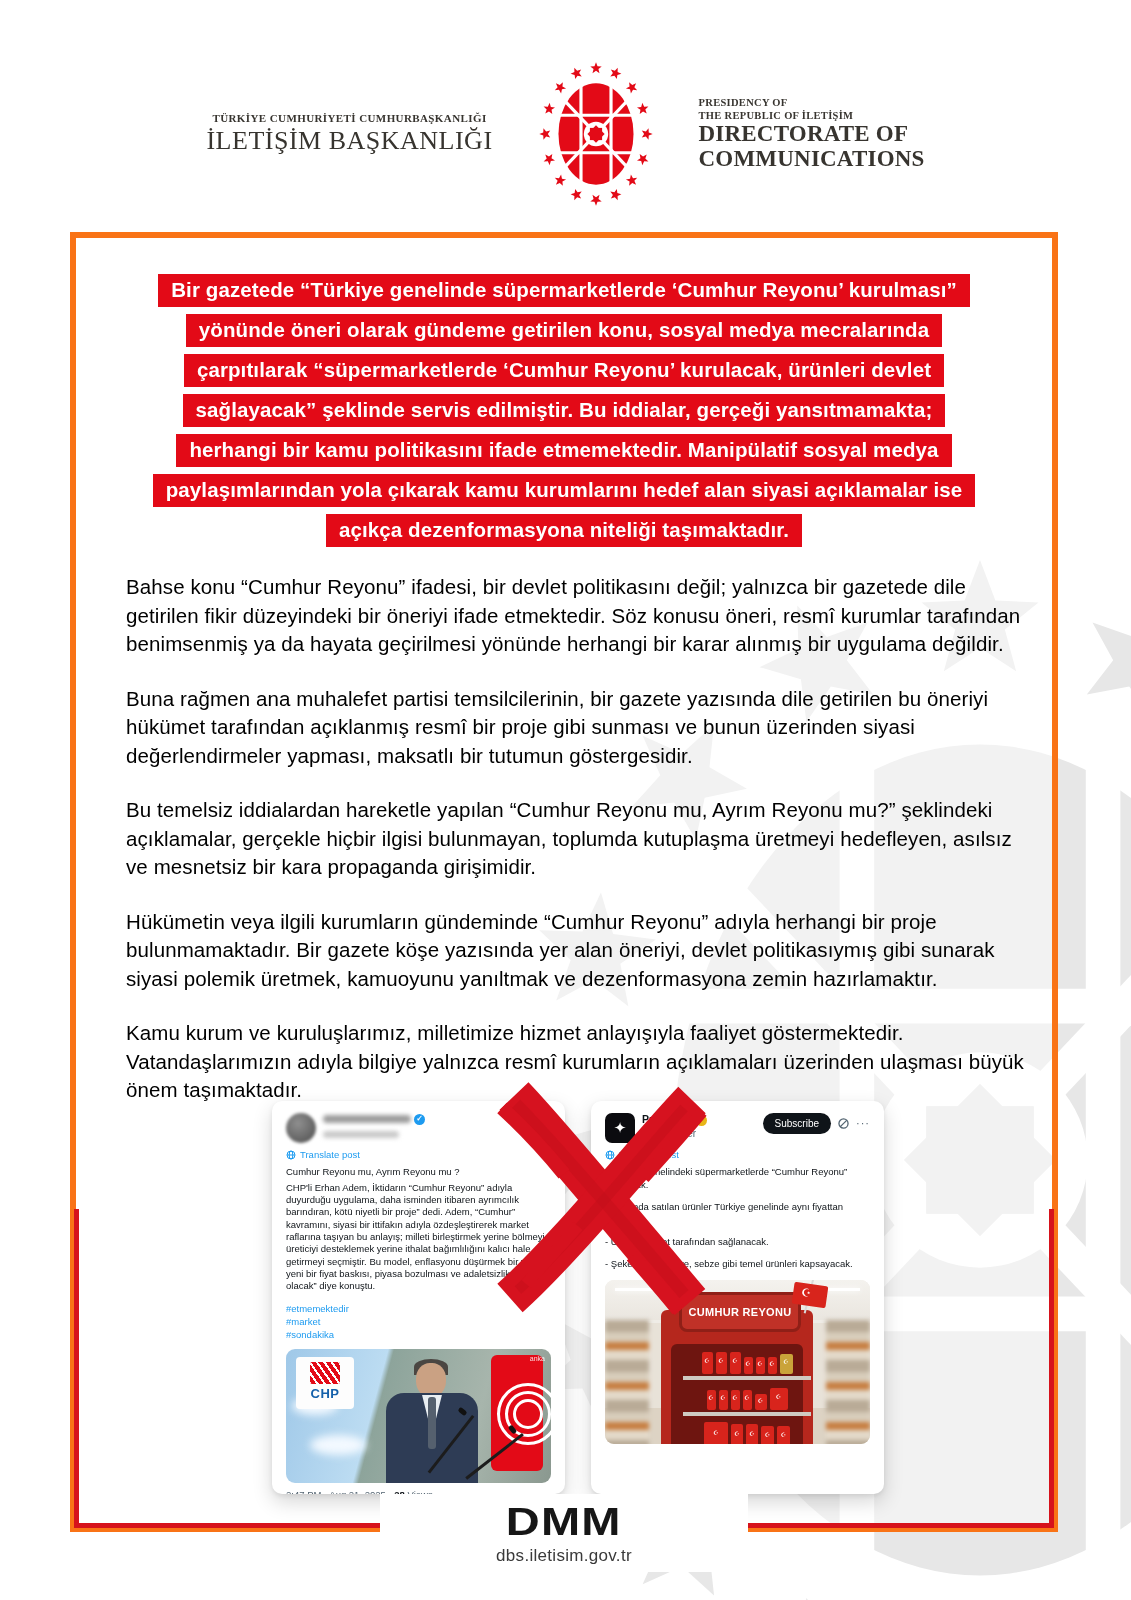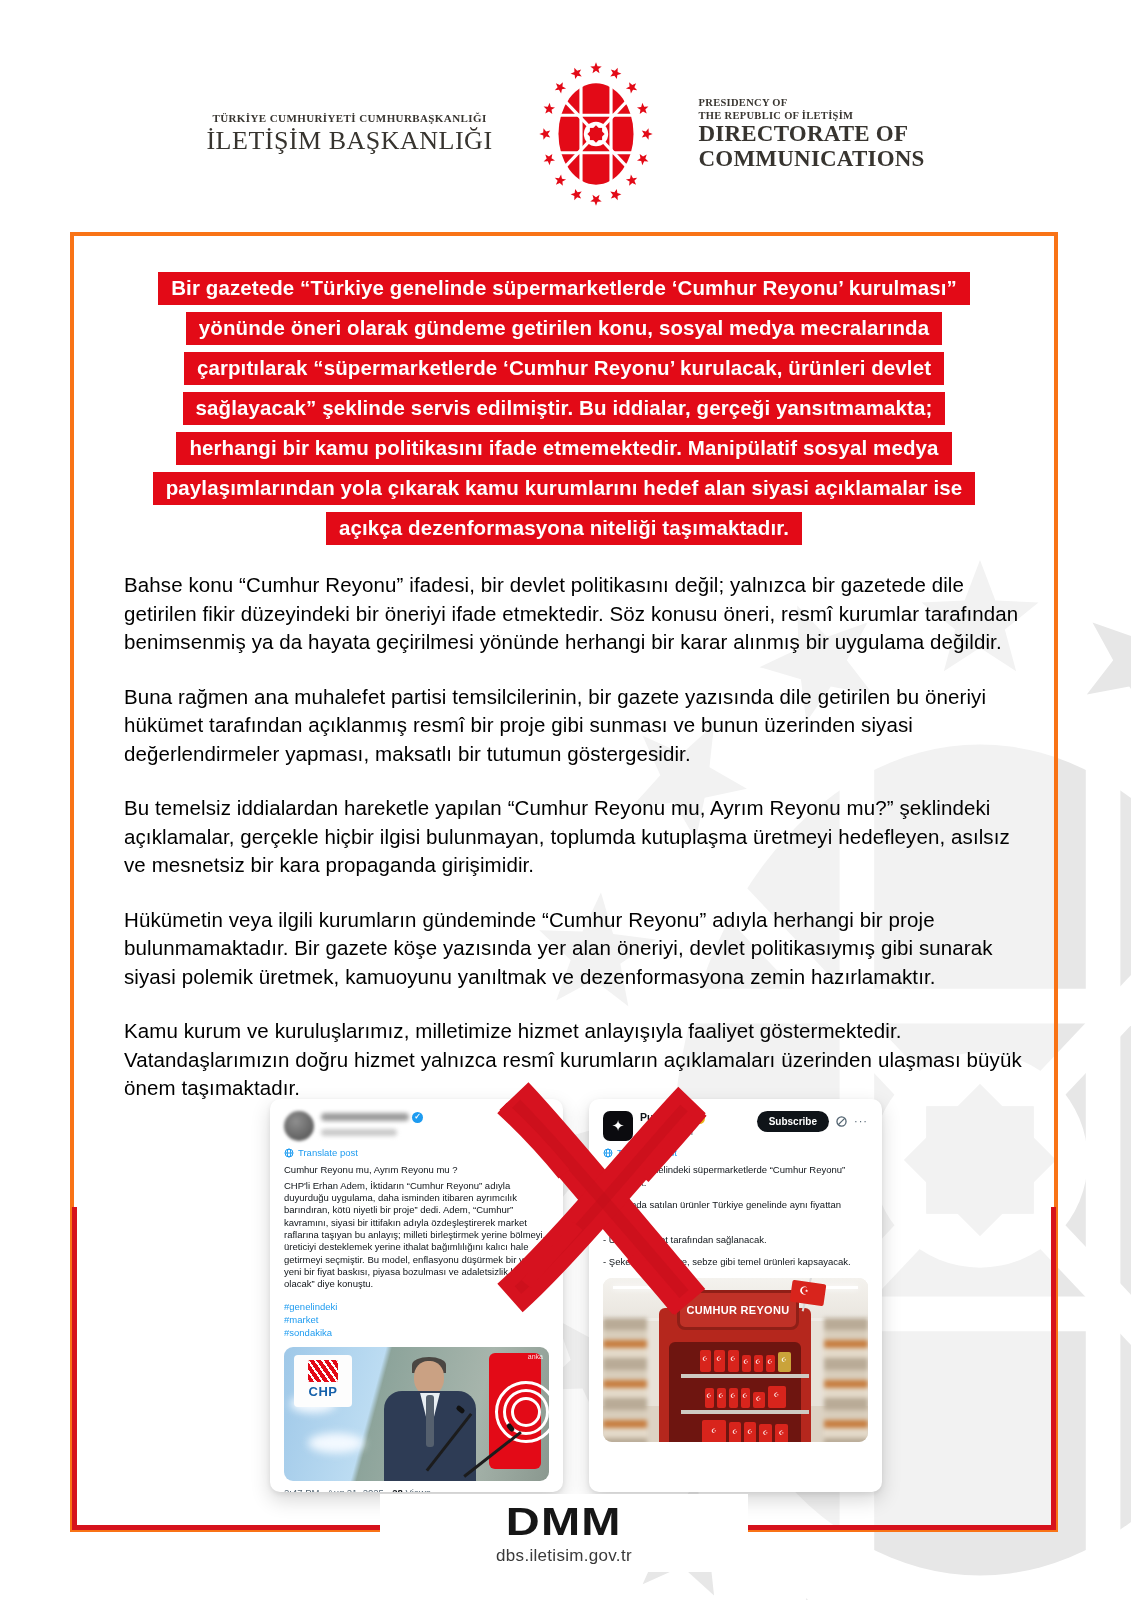--- a/index.html
+++ b/index.html
@@ -11,21 +11,21 @@
   .masthead{position:absolute;top:58px;left:0;right:0;display:flex;align-items:center;justify-content:center;gap:42px;z-index:2;}
   .org-left{text-align:center;font-family:"Liberation Serif",serif;color:#37342f;}
   .org-left .small{font-size:11px;font-weight:bold;letter-spacing:.4px;}
   .org-left .large{font-size:26px;font-weight:normal;letter-spacing:.5px;margin-top:2px;}
   .org-right{text-align:left;font-family:"Liberation Serif",serif;color:#37342f;}
   .org-right .small{font-size:10.5px;font-weight:bold;letter-spacing:.3px;line-height:1.25;}
   .org-right .large{font-size:23px;font-weight:bold;line-height:1.08;letter-spacing:.2px;}
   .emblem{width:122px;height:152px;}
   
   .card{position:absolute;left:70px;top:232px;width:988px;height:1300px;box-sizing:border-box;
-        background:rgba(255,255,255,.45);border:4px solid #f97316;z-index:1;}
+        background:rgba(255,255,255,.45);border:6px solid #f97316;z-index:1;}
   .edge-red-left{position:absolute;left:-2px;top:971px;bottom:-2px;width:5px;background:#d6121c;}
   .edge-red-right{position:absolute;right:-2px;top:971px;bottom:-2px;width:5px;background:#d6121c;}
   .edge-red-bottom{position:absolute;left:-2px;right:-2px;bottom:-2px;height:5px;background:#d6121c;}
   
   .headline{margin-top:36px;display:flex;flex-direction:column;align-items:center;gap:7px;}
   .hl-line{background:#e30a17;color:#ffffff;font-weight:bold;font-size:20.5px;line-height:26px;
            padding:3px 13px 4px;white-space:nowrap;letter-spacing:.1px;}
   
   .paragraphs{margin:26px 40px 0 50px;width:908px;}
   .paragraphs p{margin:0 0 26px 0;font-size:20.5px;line-height:28.5px;color:#000000;letter-spacing:.1px;}
@@ -41,21 +41,21 @@
   .avatar-black{width:30px;height:30px;border-radius:7px;background:#0b0b0f;color:#fff;display:flex;align-items:center;justify-content:center;font-size:15px;flex:0 0 auto;}
   .blur-bar{height:8px;border-radius:4px;background:#9c9c9c;filter:blur(2.2px);display:inline-block;vertical-align:middle;}
   .blur-bar.b2{background:#c9c9c9;height:7px;}
   .badge{display:inline-flex;width:11px;height:11px;border-radius:50%;align-items:center;justify-content:center;
          color:#fff;font-size:8px;font-weight:bold;vertical-align:middle;margin-left:3px;}
   .badge.blue{background:#1d9bf0;}
   .badge.gold{background:#e8b518;}
   .t-name{font-weight:bold;font-size:10.5px;color:#0f1419;white-space:nowrap;}
   .t-handle{color:#536471;font-size:10px;}
   .t-actions{display:flex;align-items:center;gap:6px;color:#536471;flex:0 0 auto;}
-  .subscribe{background:#0f1419;color:#fff;font-weight:bold;font-size:10px;border:none;border-radius:14px;padding:5px 12px;}
+  .subscribe{background:#0f1419;color:#fff;font-weight:normal;font-size:10px;border:none;border-radius:14px;padding:5px 12px;}
   .icon-repost{width:13px;height:13px;}
   .more-dots{font-size:11px;color:#536471;letter-spacing:1px;}
   .translate{color:#1d9bf0;font-size:9.5px;display:flex;align-items:center;gap:4px;margin:6px 0 5px;}
   .t-title{margin:0 0 3px;}
   .t-body{margin:0;}
   .hashtags{margin-top:10px;color:#1d9bf0;}
   .hashtags div{margin-bottom:1px;}
   .t-lines p{margin:0 0 10px;}
   .t-photo{border-radius:9px;overflow:hidden;position:relative;margin-top:7px;}
   .t-foot{color:#536471;font-size:9.5px;margin-top:6px;}
@@ -215,21 +215,21 @@
       <span class="hl-line">herhangi bir kamu politikasını ifade etmemektedir. Manipülatif sosyal medya</span>
       <span class="hl-line">paylaşımlarından yola çıkarak kamu kurumlarını hedef alan siyasi açıklamalar ise</span>
       <span class="hl-line">açıkça dezenformasyona niteliği taşımaktadır.</span>
     </div>
 
     <div class="paragraphs">
       <p>Bahse konu “Cumhur Reyonu” ifadesi, bir devlet politikasını değil; yalnızca bir gazetede dile getirilen fikir düzeyindeki bir öneriyi ifade etmektedir. Söz konusu öneri, resmî kurumlar tarafından benimsenmiş ya da hayata geçirilmesi yönünde herhangi bir karar alınmış bir uygulama değildir.</p>
       <p>Buna rağmen ana muhalefet partisi temsilcilerinin, bir gazete yazısında dile getirilen bu öneriyi hükümet tarafından açıklanmış resmî bir proje gibi sunması ve bunun üzerinden siyasi değerlendirmeler yapması, maksatlı bir tutumun göstergesidir.</p>
       <p>Bu temelsiz iddialardan hareketle yapılan “Cumhur Reyonu mu, Ayrım Reyonu mu?” şeklindeki açıklamalar, gerçekle hiçbir ilgisi bulunmayan, toplumda kutuplaşma üretmeyi hedefleyen, asılsız ve mesnetsiz bir kara propaganda girişimidir.</p>
       <p>Hükümetin veya ilgili kurumların gündeminde “Cumhur Reyonu” adıyla herhangi bir proje bulunmamaktadır. Bir gazete köşe yazısında yer alan öneriyi, devlet politikasıymış gibi sunarak siyasi polemik üretmek, kamuoyunu yanıltmak ve dezenformasyona zemin hazırlamaktır.</p>
-      <p>Kamu kurum ve kuruluşlarımız, milletimize hizmet anlayışıyla faaliyet göstermektedir. Vatandaşlarımızın doğru hizmet yalnızca resmî kurumların açıklamaları üzerinden ulaşması büyük önem taşımaktadır.</p>
+      <p>Kamu kurum ve kuruluşlarımız, milletimize hizmet anlayışıyla faaliyet göstermektedir. Vatandaşlarımızın adıyla bilgiye yalnızca resmî kurumların açıklamaları üzerinden ulaşması büyük önem taşımaktadır.</p>
     </div>
 
     <article class="tweet tweet-left">
       <div class="t-head">
         <div class="avatar-blur"></div>
         <div class="grow">
           <div><span class="blur-bar" style="width:88px"></span><span class="badge blue">✓</span></div>
           <div style="margin-top:3px"><span class="blur-bar b2" style="width:76px"></span></div>
         </div>
         <div class="t-actions">
@@ -244,21 +244,21 @@
         <svg width="10" height="10" viewBox="0 0 12 12">
             <circle cx="6" cy="6" r="4.8" fill="none" stroke="#1d9bf0" stroke-width="1.2"></circle>
             <line x1="1.2" y1="6" x2="10.8" y2="6" stroke="#1d9bf0" stroke-width="1.2"></line>
             <ellipse cx="6" cy="6" rx="2.2" ry="4.8" fill="none" stroke="#1d9bf0" stroke-width="1.2"></ellipse>
           </svg>
         <span>Translate post</span>
       </div>
       <p class="t-title">Cumhur Reyonu mu, Ayrım Reyonu mu ?</p>
       <p class="t-body">CHP'li Erhan Adem, İktidarın “Cumhur Reyonu” adıyla duyurduğu uygulama, daha isminden itibaren ayrımcılık barındıran, kötü niyetli bir proje” dedi. Adem, “Cumhur” kavramını, siyasi bir ittifakın adıyla özdeşleştirerek market raflarına taşıyan bu anlayış; milleti birleştirmek yerine bölmeyi, üreticiyi desteklemek yerine ithalat bağımlılığını kalıcı hale getirmeyi seçmiştir. Bu model, enflasyonu düşürmek bir yana yeni bir fiyat baskısı, piyasa bozulması ve adaletsizlik kaynağı olacak” diye konuştu.</p>
       <div class="hashtags">
-        <div>#genelindeki</div>
+        <div>#etmemektedir</div>
         <div>#market</div>
         <div>#sondakika</div>
       </div>
       <div class="t-photo photo-chp">
         <span class="cloud" style="left:6px;top:48px;width:46px;height:18px"></span>
         <span class="cloud" style="left:24px;top:86px;width:56px;height:20px"></span>
         <div class="chp-box">
           <div class="chp-mark">
               <i></i>
             </div>

